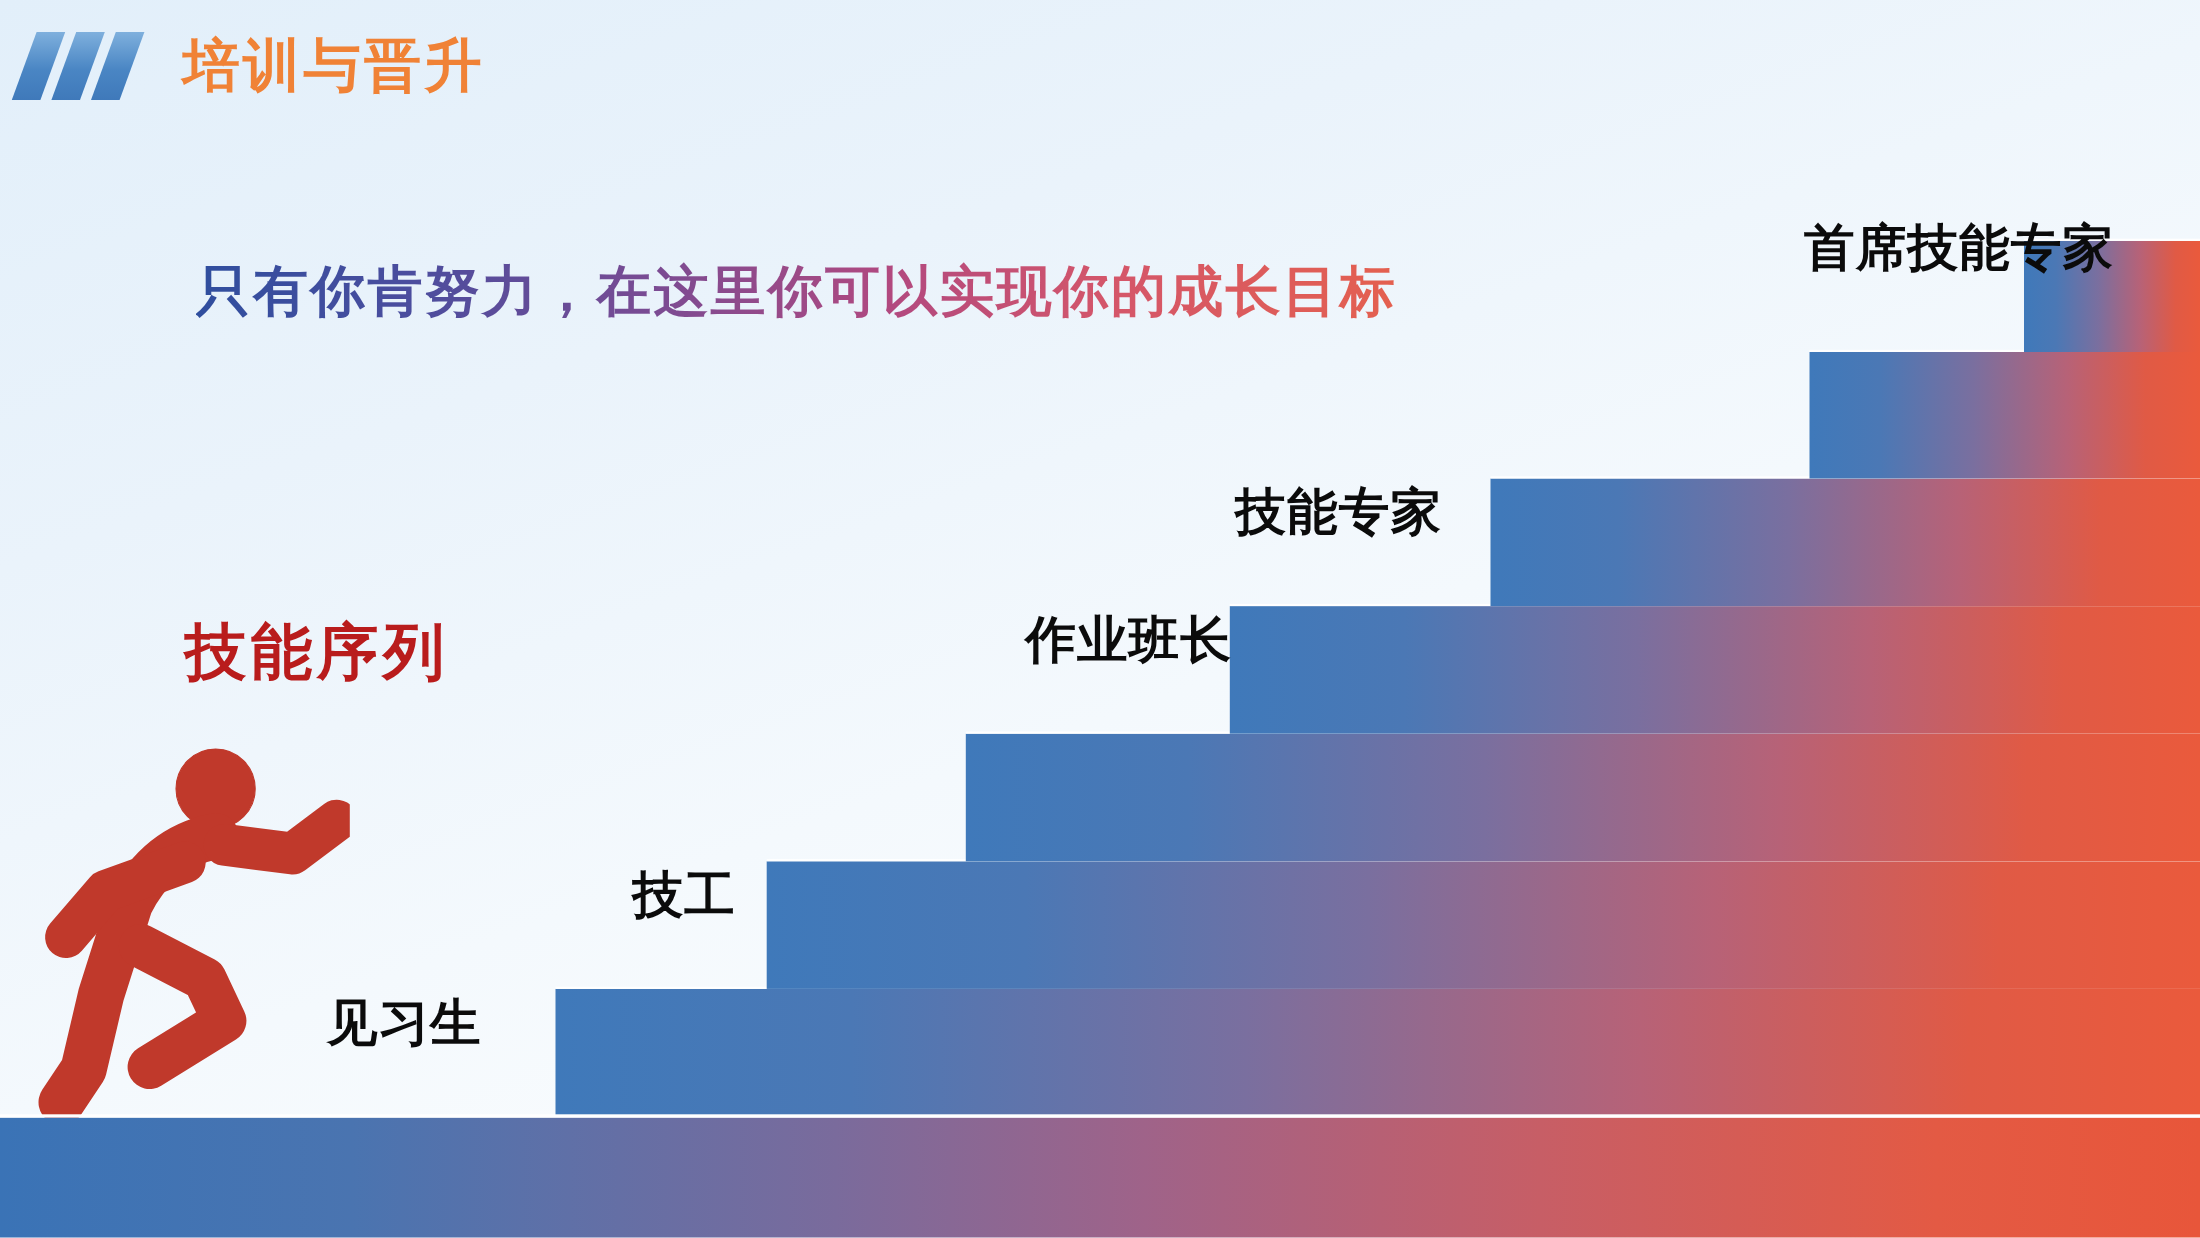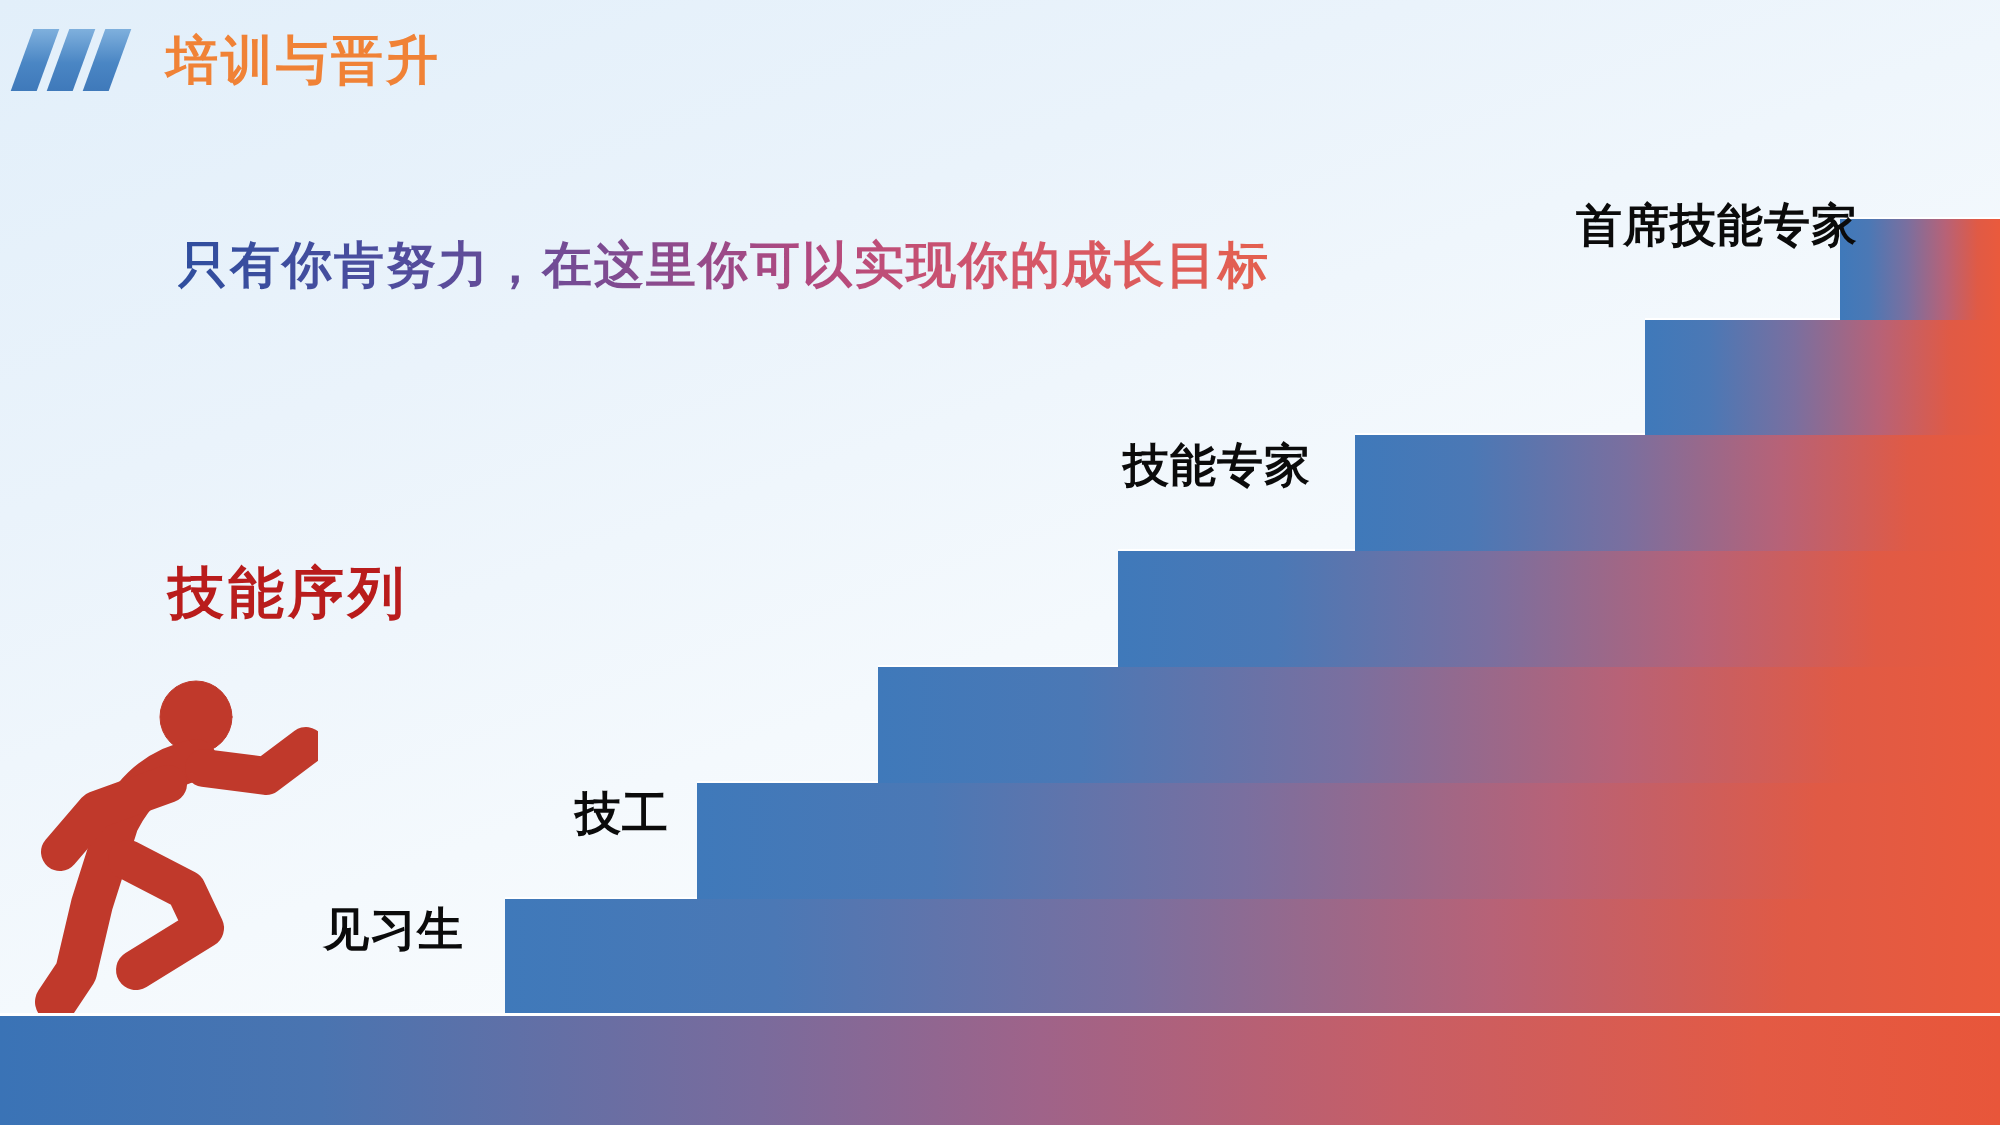--- a/index.html
+++ b/index.html
@@ -97,19 +97,20 @@
 <div id="staircase">
 
   <div class="step" style="left:505px;top:897px;width:1495px;height:116px;"></div>
   <div class="step" style="left:697px;top:781px;width:1303px;height:116px;"></div>
   <div class="step" style="left:878px;top:665px;width:1122px;height:116px;"></div>
   <div class="step" style="left:1118px;top:549px;width:882px;height:116px;"></div>
   <div class="step" style="left:1355px;top:433px;width:645px;height:116px;"></div>
   <div class="step" style="left:1645px;top:318px;width:355px;height:115px;"></div>
   <div class="step" style="left:1840px;top:217px;width:160px;height:101px;"></div>
 
-  <div class="step-label" style="left:297px;top:899px;margin-left:26px;">见习生</div>
+  <div class="step-label" style="left:297px;top:899px;">见习生</div>
   <div class="step-label" style="left:575px;top:783px;">技工</div>
+  <div class="step-label" style="left:932px;top:551px;">作业班长</div>
   <div class="step-label" style="left:1123px;top:435px;text-align:center;">技能专家</div>
-  <div class="step-label" style="left:1576px;top:195px;">首席技能专家</div>
+  <div class="step-label" style="left:1640px;top:195px;">首席技能专家</div>
 
   <div id="base-bar"></div>
 </div>
 
 </body></html>

